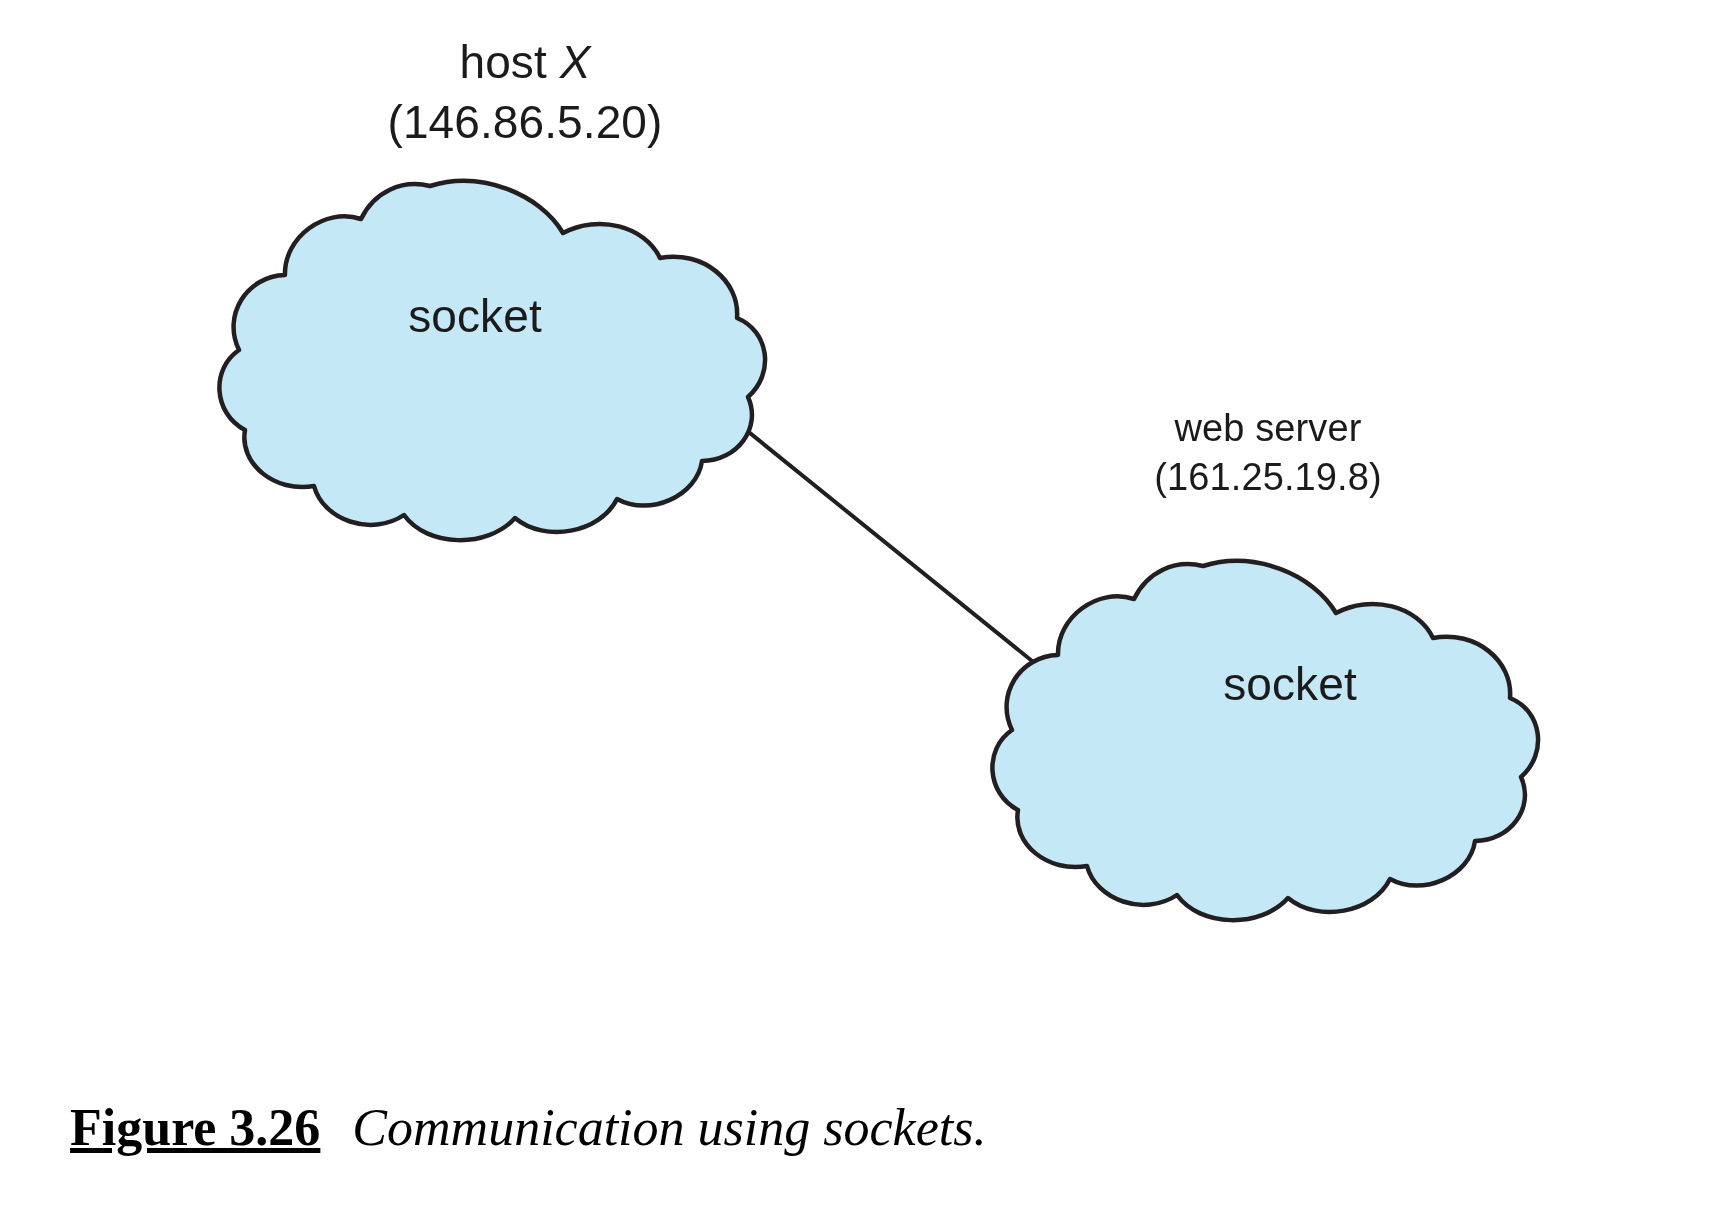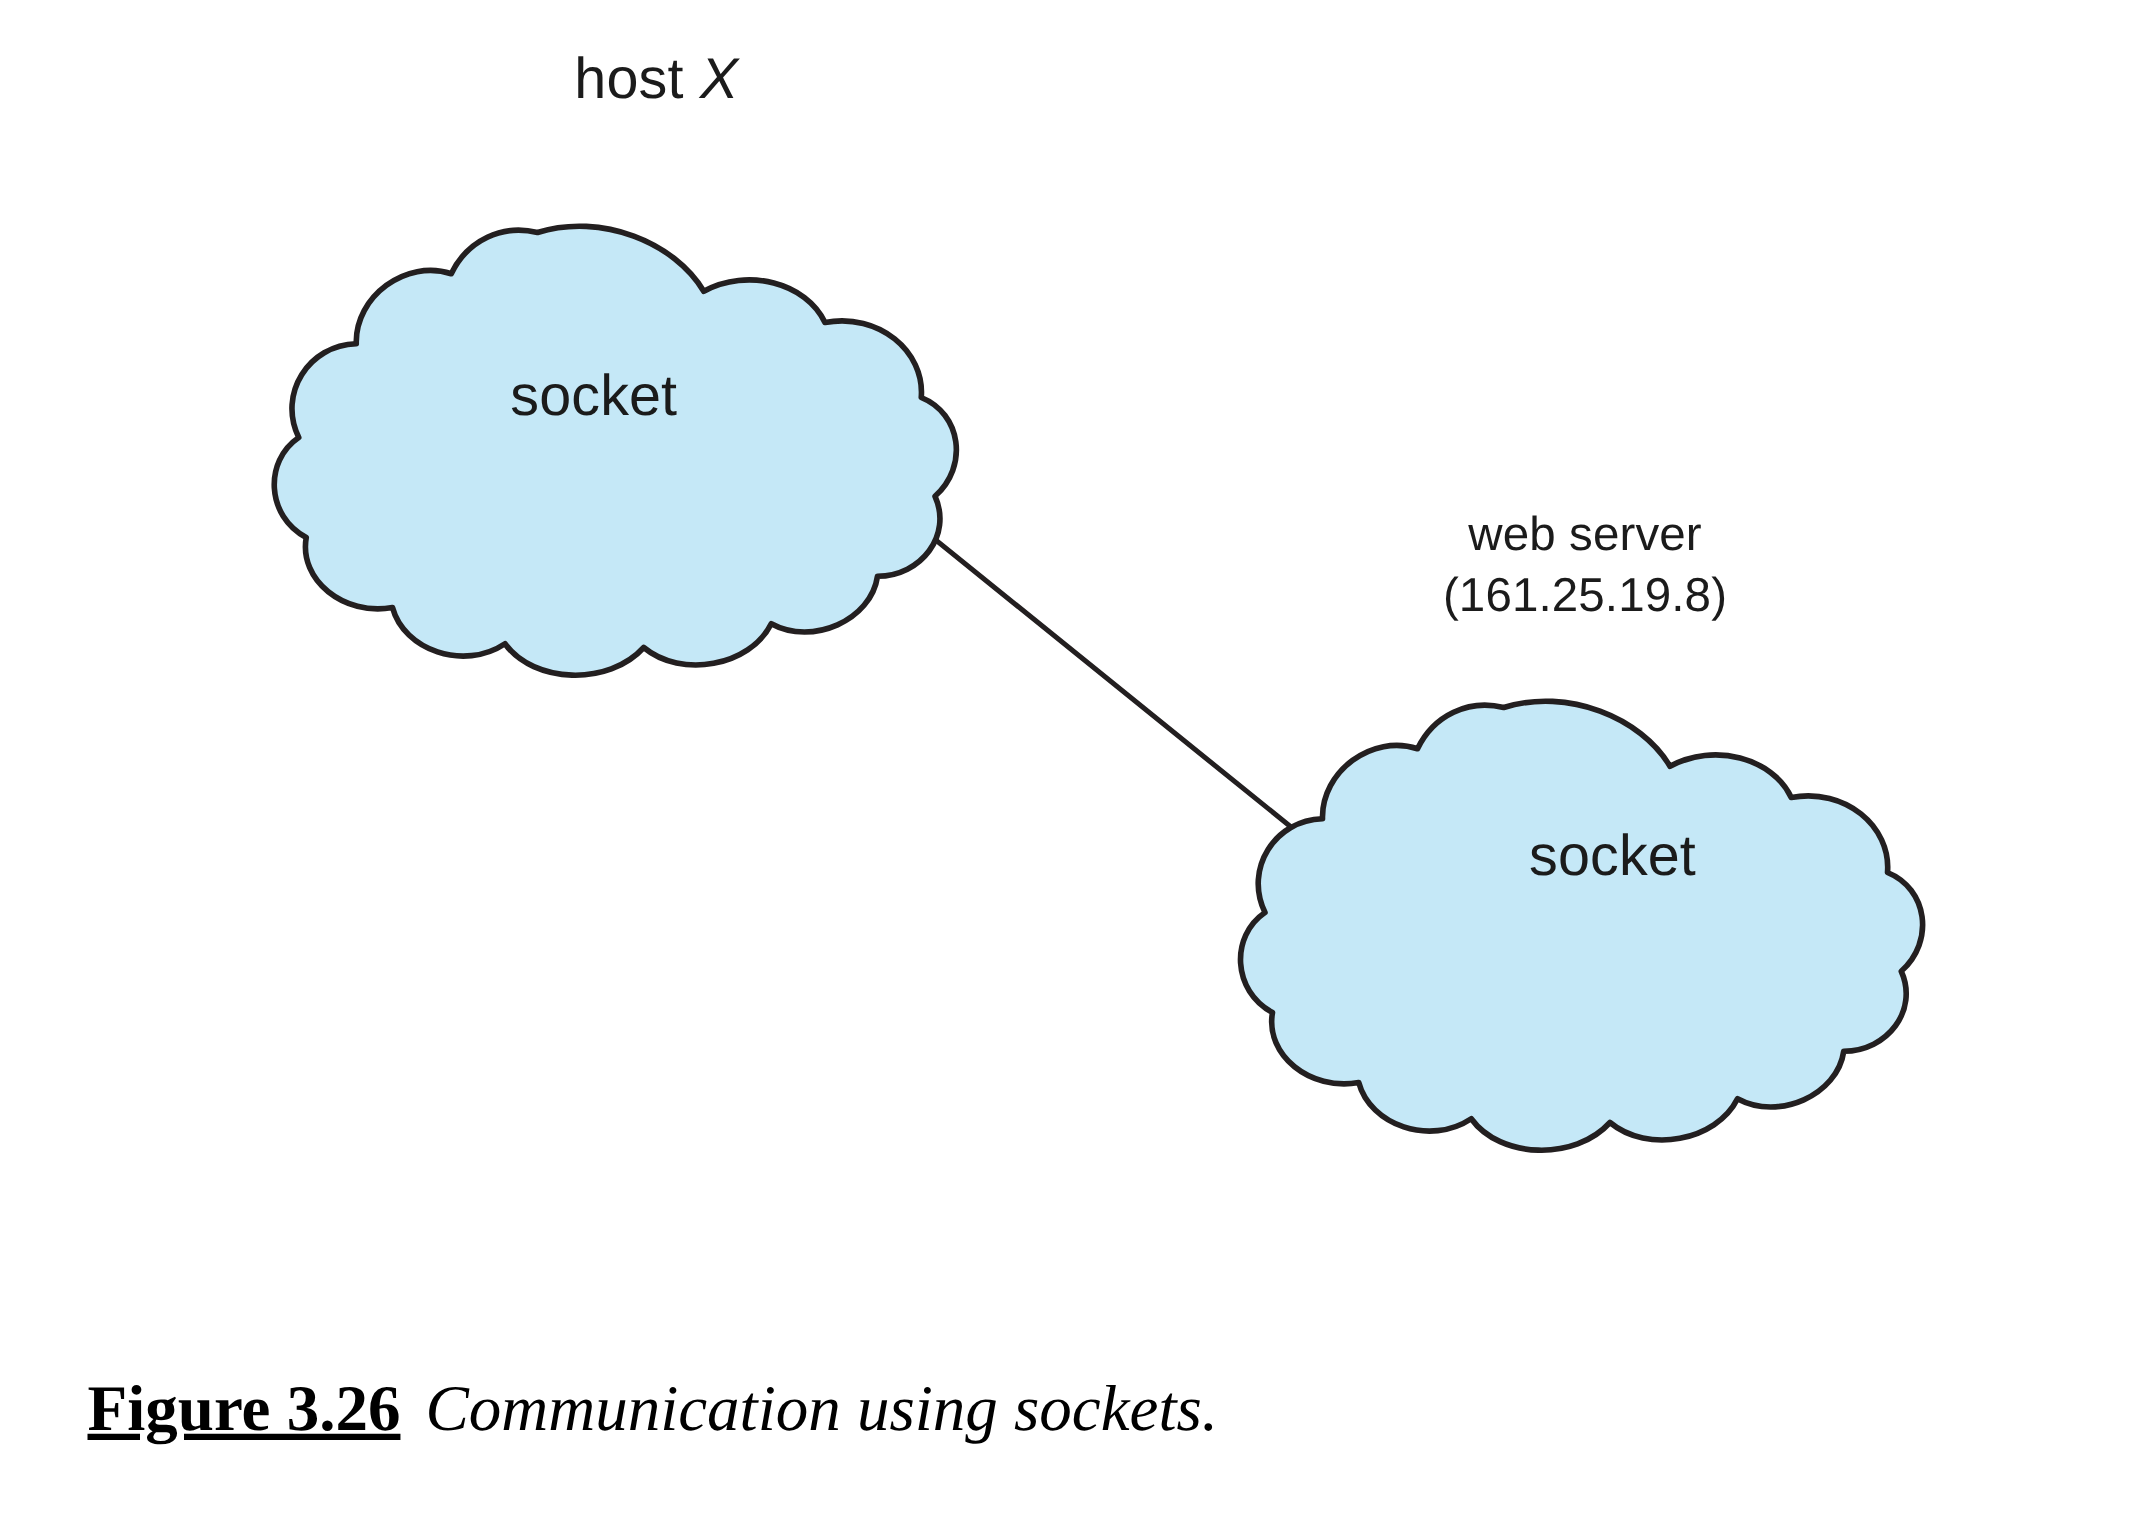--- a/index.html
+++ b/index.html
@@ -86,21 +86,21 @@
     color: #000000;
     white-space: nowrap;
   }
   #figure-caption .caption-number {
     font-weight: bold;
     font-style: normal;
     text-decoration: underline;
   }
   #figure-caption .caption-text {
     font-style: italic;
-    margin-left: 20px;
+    margin-left: 32px;
   }
 </style>
 </head>
 <body>
 
 <div id="figure-root">
 
   <svg id="diagram-svg" viewBox="0 0 1721 1214" xmlns="http://www.w3.org/2000/svg">
 
     <line x1="709" y1="400" x2="1063" y2="686" stroke="#231f20" stroke-width="4" stroke-linecap="round"></line>
@@ -137,20 +137,21 @@
                C 1048 873, 1012 844, 1018 810
                C 986 793, 984 749, 1012 730
                C 995 695, 1020 656, 1058 655
                C 1057 617, 1098 587, 1134 599
                C 1147 572, 1175 559, 1203 566 Z"></path>
     </g>
   </svg>
 
   <div class="label-block" id="host-x-label">
     <span class="line"><span>host</span> <span class="italic-var">X</span></span>
+    <span class="line">(146.86.5.20)</span>
   </div>
 
   <div class="label-block" id="left-socket-label">
     <span class="line">socket</span>
   </div>
 
   <div class="label-block" id="web-server-label">
     <span class="line">web server</span>
     <span class="line">(161.25.19.8)</span>
   </div>

